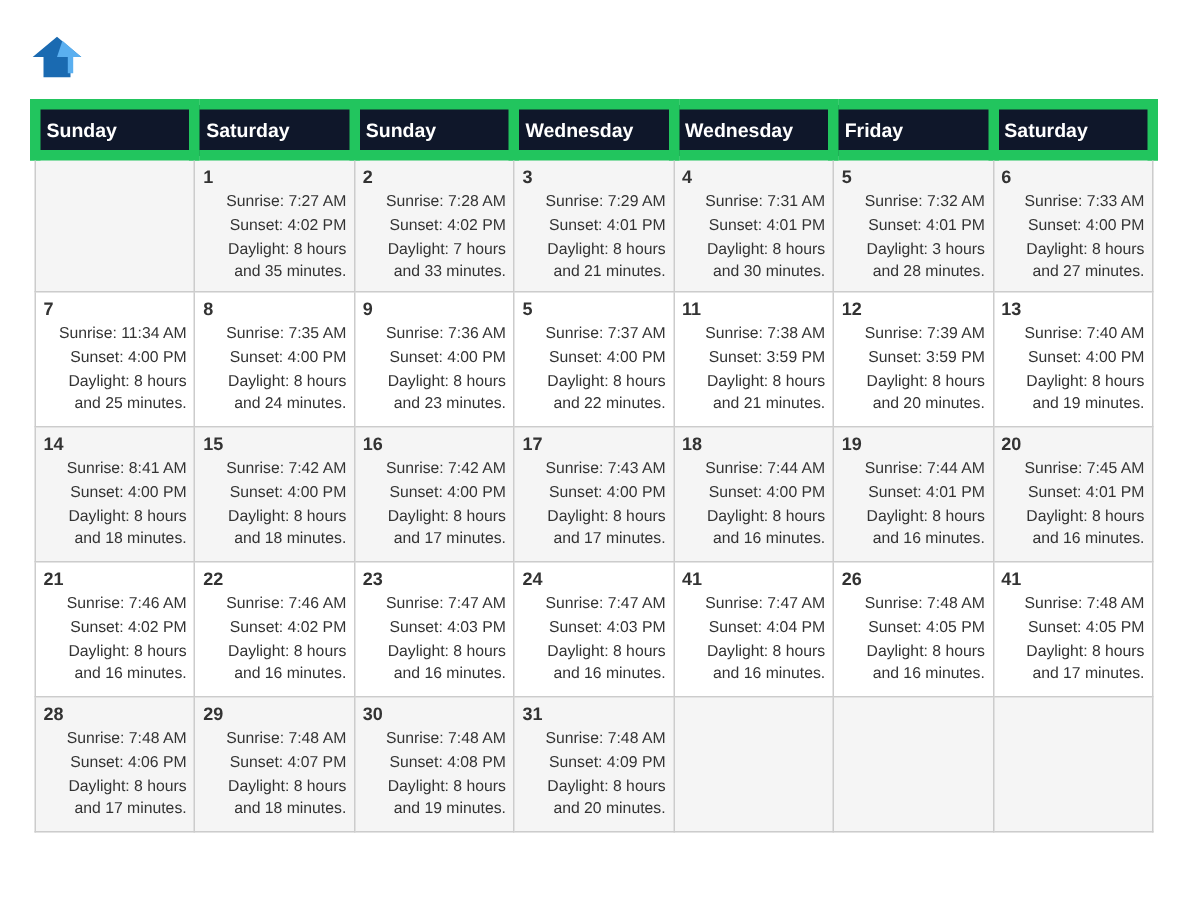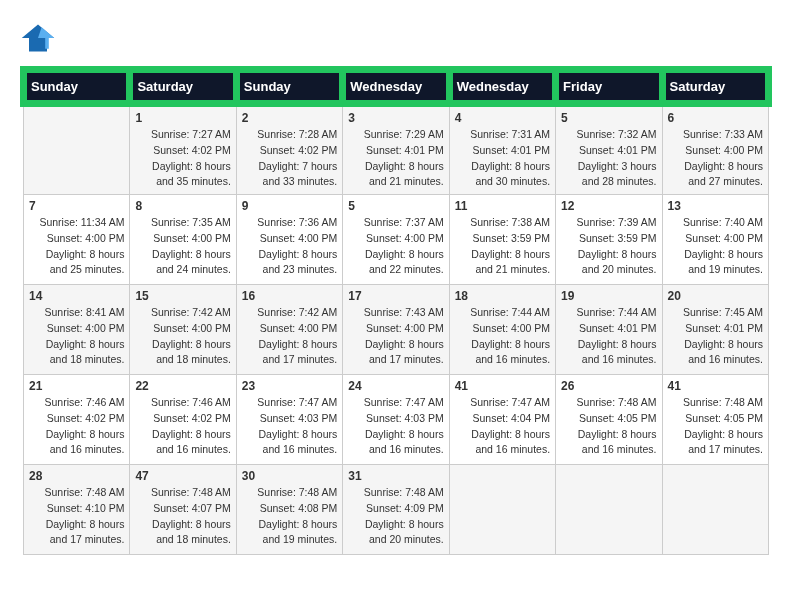--- a/index.html
+++ b/index.html
@@ -338,26 +338,26 @@
           <span>Sunset: 4:05 PM</span><br>
           <span>Daylight: 8 hours and 17 minutes.</span>
         </div>
         </td>
       </tr>
       <tr>
         <td>
           <span class="day-number">28</span>
         <div class="day-info">
           <span>Sunrise: 7:48 AM</span><br>
-          <span>Sunset: 4:10 PM</span><br>
+          <span>Sunset: 4:06 PM</span><br>
           <span>Daylight: 8 hours and 17 minutes.</span>
         </div>
         </td>
         <td>
-          <span class="day-number">47</span>
+          <span class="day-number">29</span>
         <div class="day-info">
           <span>Sunrise: 7:48 AM</span><br>
           <span>Sunset: 4:07 PM</span><br>
           <span>Daylight: 8 hours and 18 minutes.</span>
         </div>
         </td>
         <td>
           <span class="day-number">30</span>
         <div class="day-info">
           <span>Sunrise: 7:48 AM</span><br>

